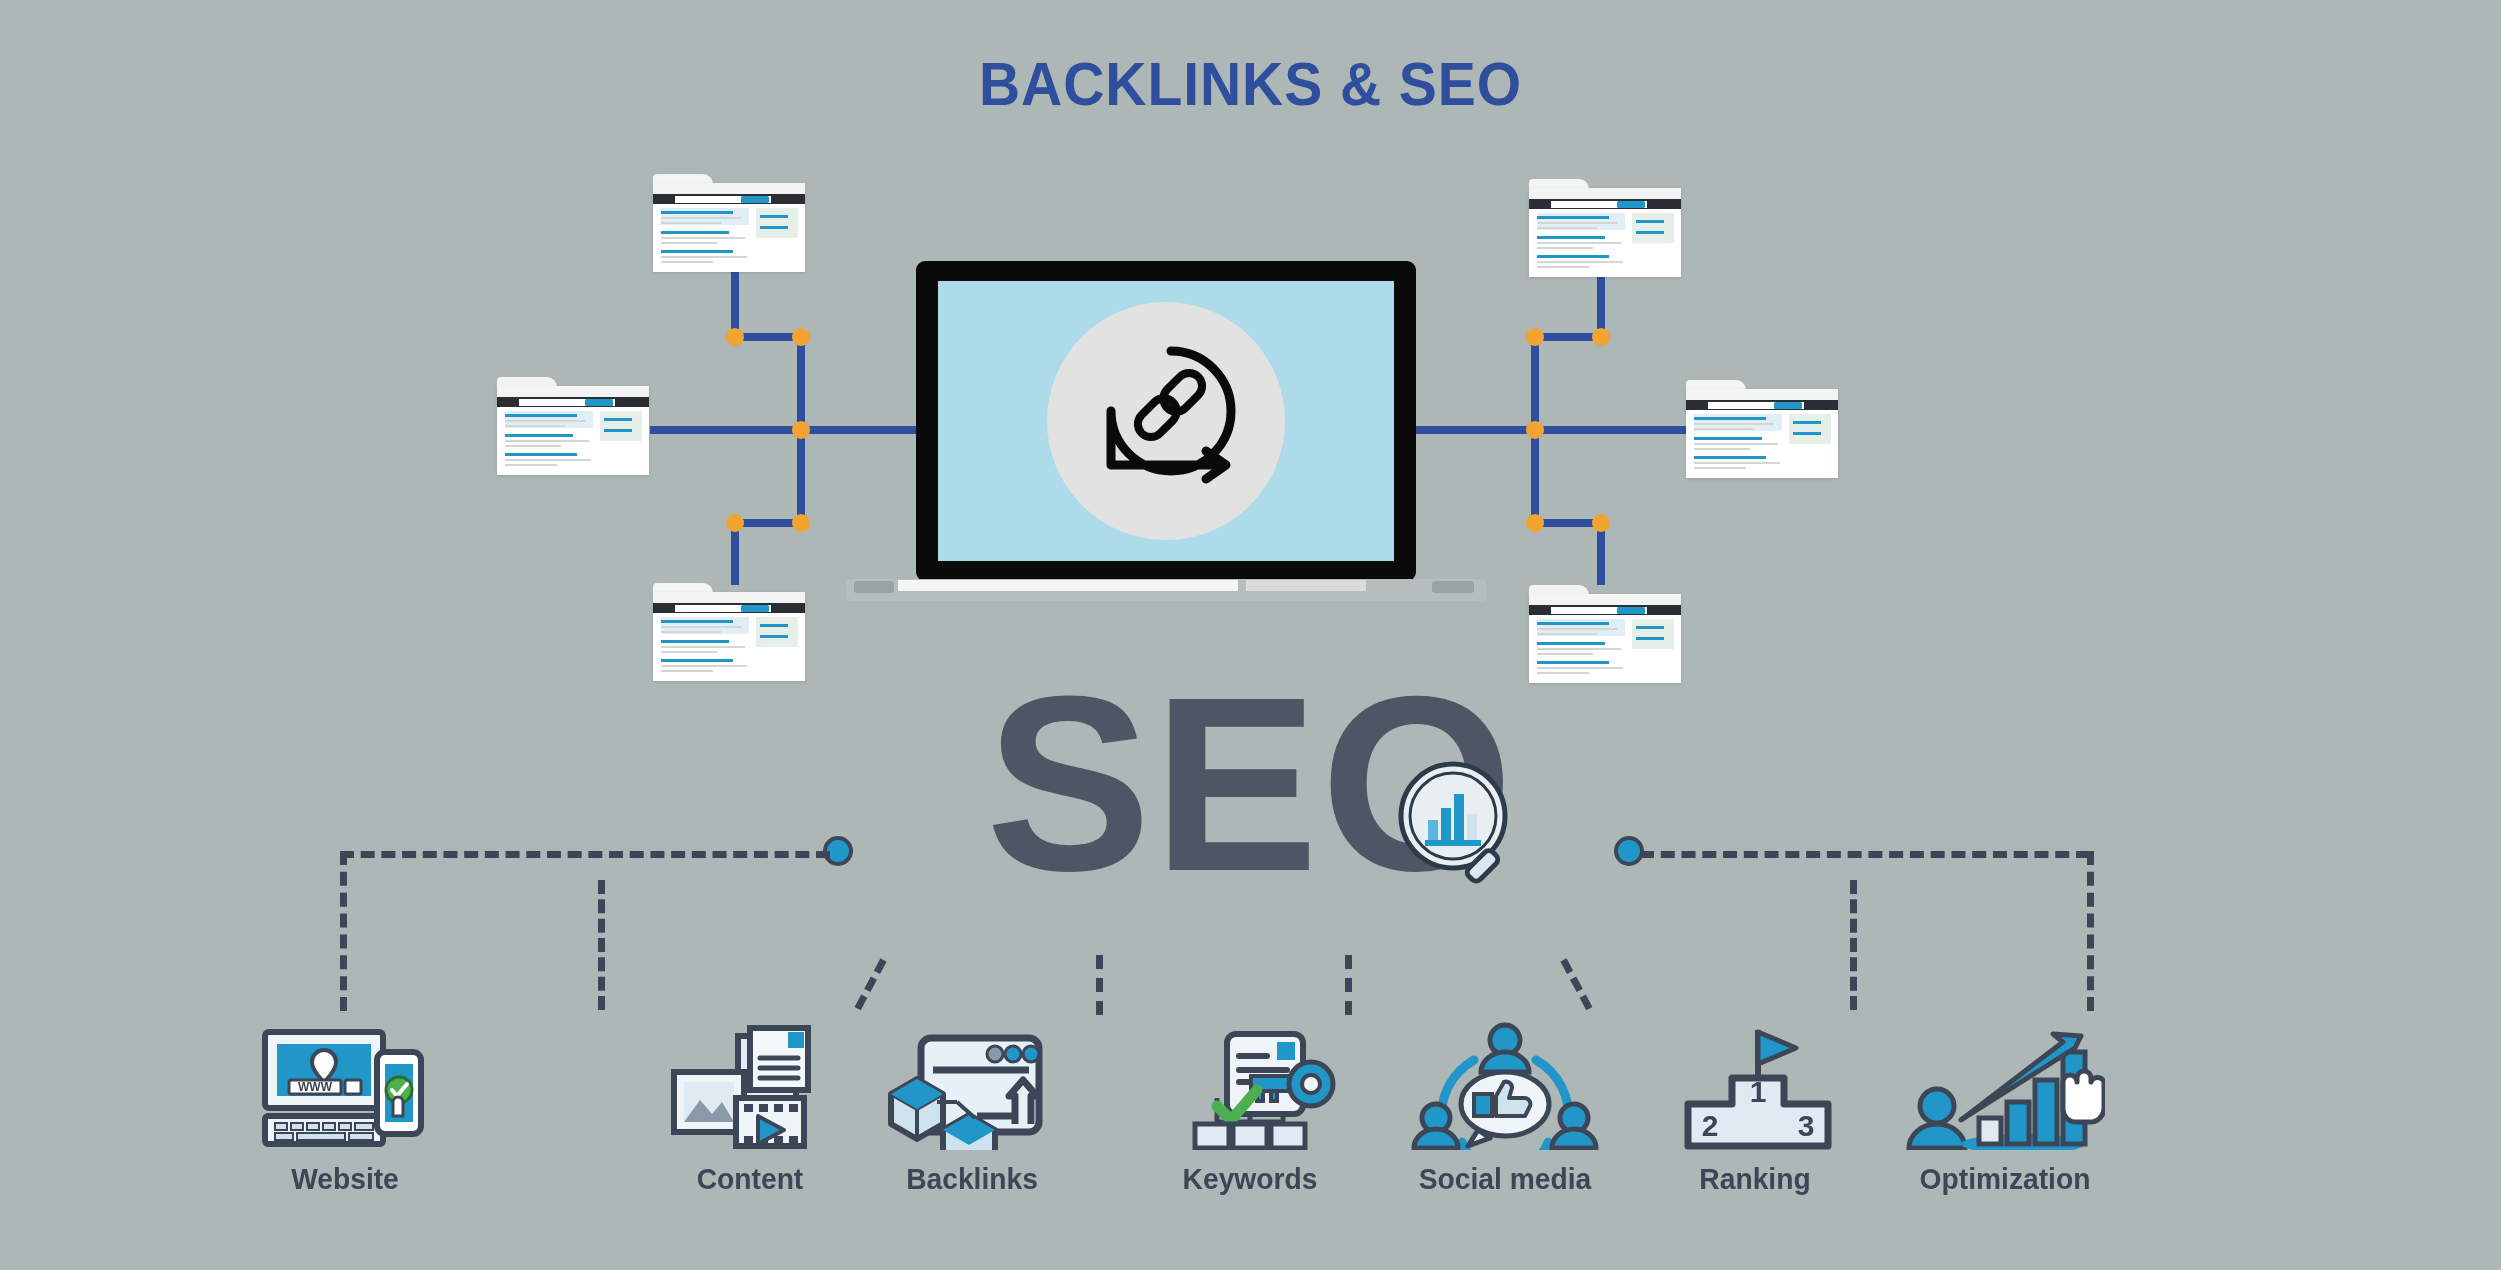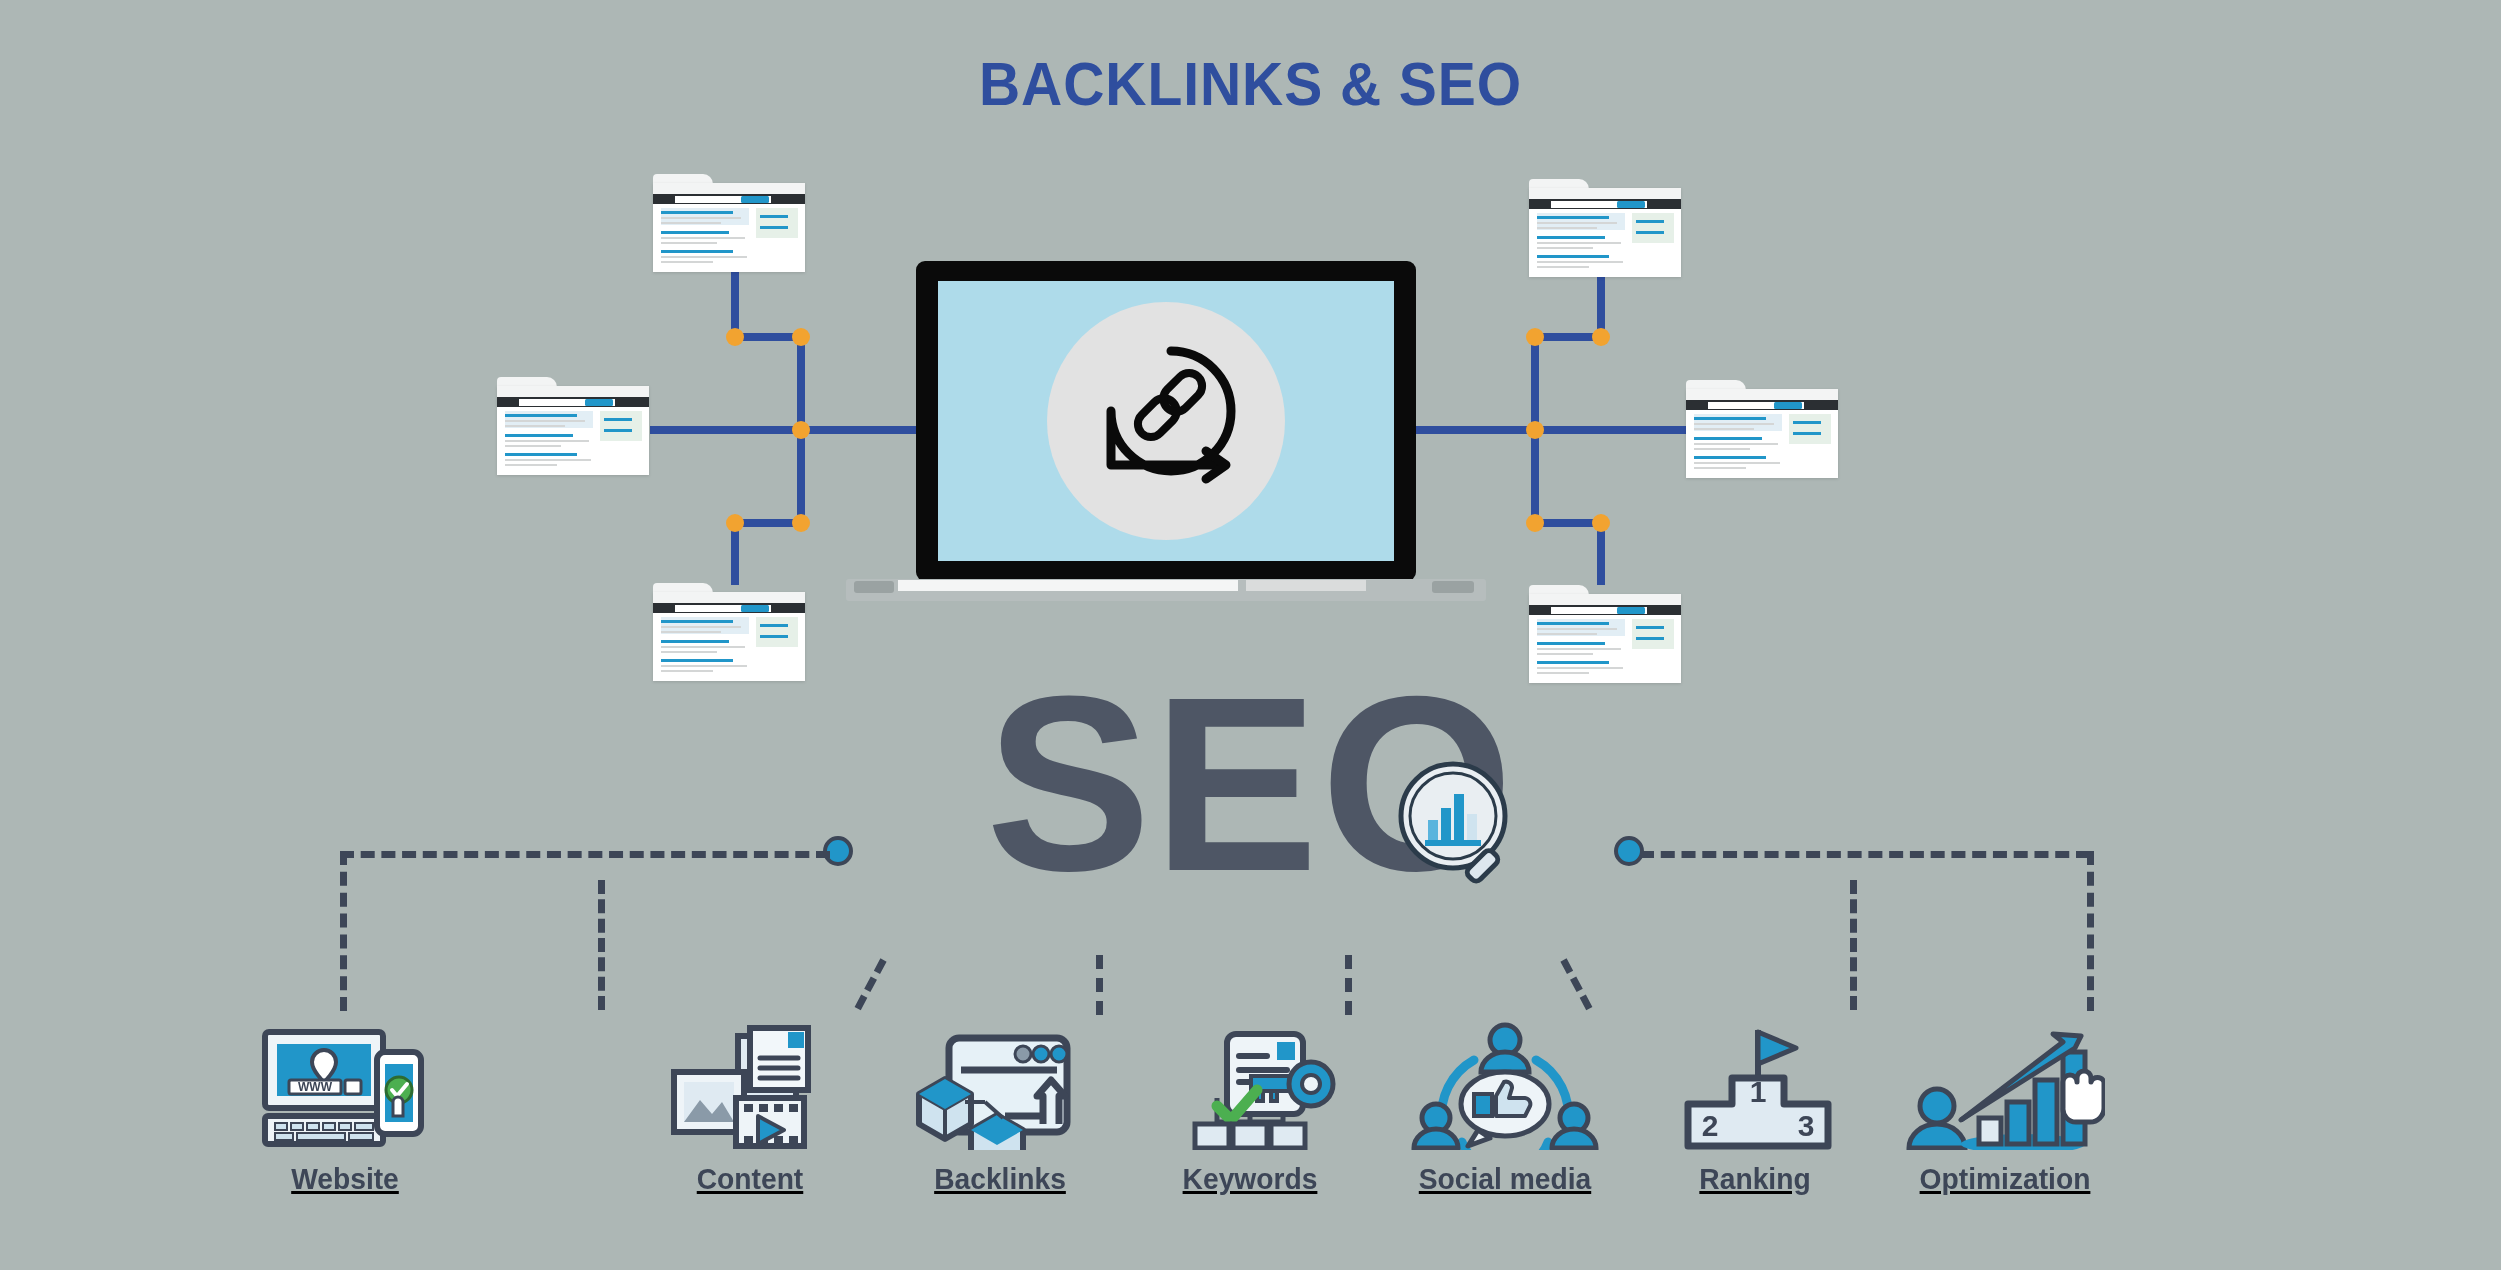--- a/index.html
+++ b/index.html
@@ -88,21 +88,21 @@
   }
   .seo-mag{position:absolute;left:1395px;top:760px;width:132px;height:132px;}
 
   
   .dash-h{position:absolute;height:0;border-top:7px dashed #3d4657;}
   .dash-v{position:absolute;width:0;border-left:7px dashed #3d4657;}
   .bnode{position:absolute;width:30px;height:30px;border-radius:50%;
     background:#2196c9;border:4px solid #3d4657;box-sizing:border-box;}
 
   
-  .item{position:absolute;width:200px;text-align:center;text-decoration:underline;}
+  .item{position:absolute;width:200px;text-align:center;}
   .item .ico{height:130px;display:flex;align-items:flex-end;justify-content:center;}
   .item .lbl{margin-top:12px;font-size:30px;font-weight:bold;color:#3d4657;
     transform:scaleX(.94);white-space:nowrap;}
 </style>
 </head>
 <body>
 
 <div id="stage">
 
   <div class="bg-light"></div>
@@ -428,21 +428,21 @@
             <rect x="99" y="116" width="9" height="8"></rect>
           <rect x="114" y="116" width="9" height="8"></rect>
             <rect x="129" y="116" width="9" height="8"></rect>
         </g>
         <path d="M98 96 l26 14 l-26 14 z" fill="#2196c9" stroke="#3d4657" stroke-width="4" stroke-linejoin="round"></path>
       </svg>
     </div>
     <div class="lbl">Content</div>
   </div>
 
-  <div class="item" style="left:900px;top:1020px;">
+  <div class="item" style="left:872px;top:1020px;">
     <div class="ico">
       <svg width="190" height="130" viewBox="0 0 190 130">
         <rect x="44" y="18" width="118" height="94" rx="10" fill="#e6f1f7" stroke="#3d4657" stroke-width="7"></rect>
         <g>
           <circle cx="118" cy="34" r="8" fill="#8a9aa8" stroke="#3d4657" stroke-width="3"></circle>
           <circle cx="136" cy="34" r="8" fill="#2196c9" stroke="#3d4657" stroke-width="3"></circle>
           <circle cx="154" cy="34" r="8" fill="#2196c9" stroke="#3d4657" stroke-width="3"></circle>
         </g>
         <line x1="56" y1="50" x2="152" y2="50" stroke="#3d4657" stroke-width="7"></line>
         <path d="M138 104 L138 76 L132 76 L146 60 L160 76 L154 76 L154 104" fill="none" stroke="#3d4657" stroke-width="7" stroke-linejoin="round"></path>

